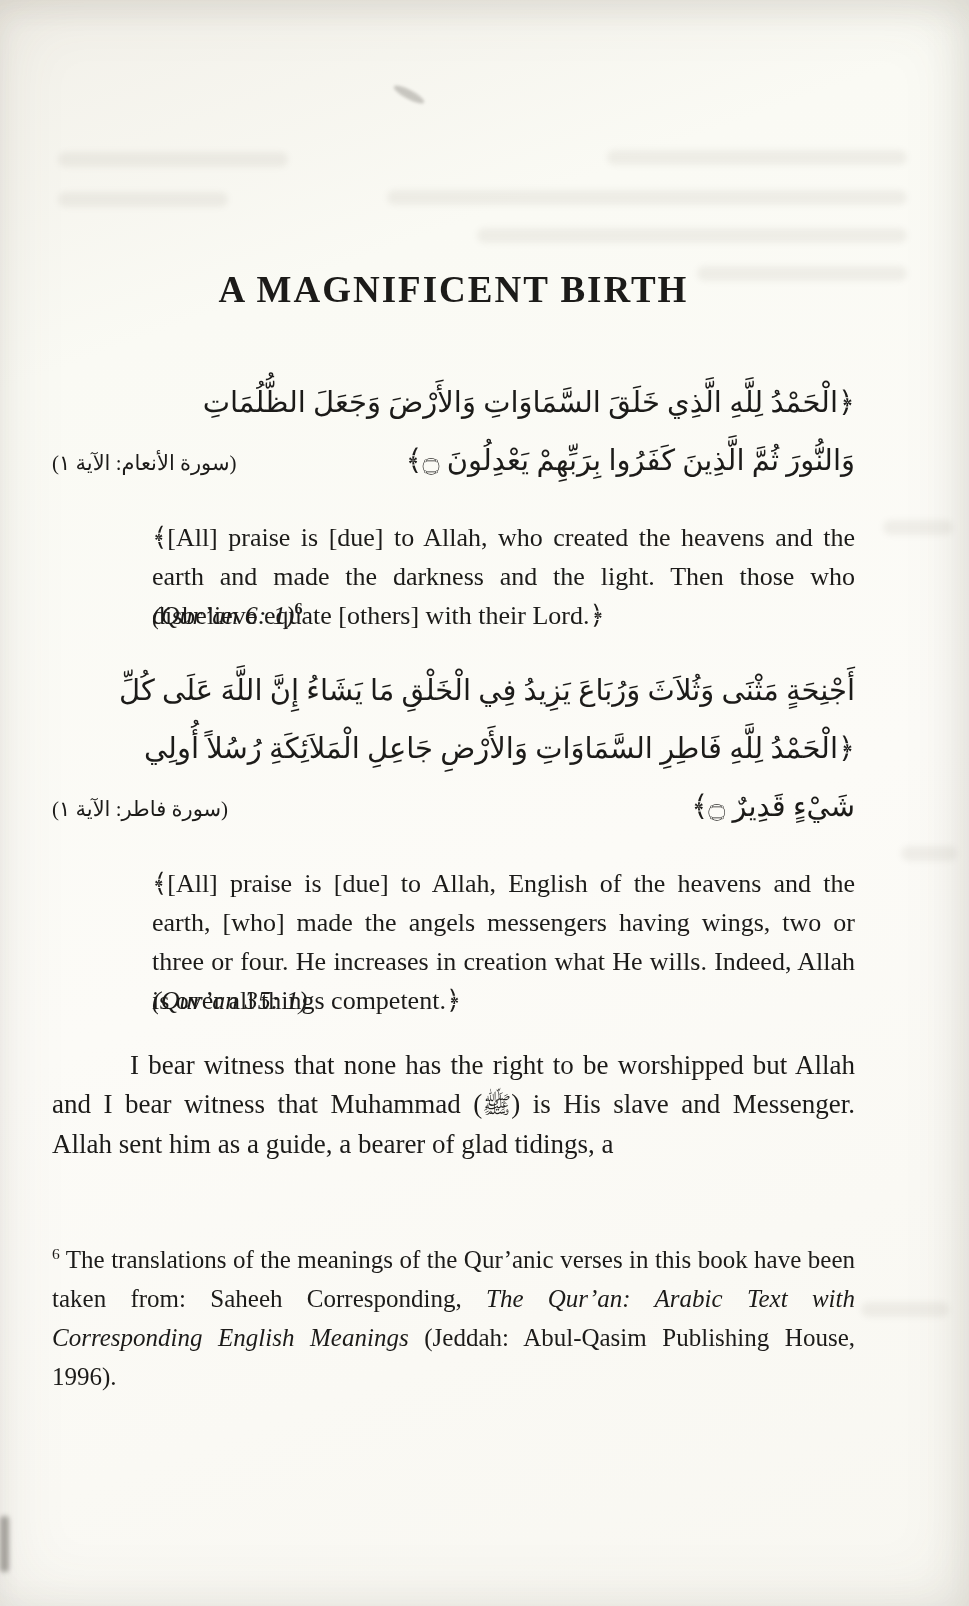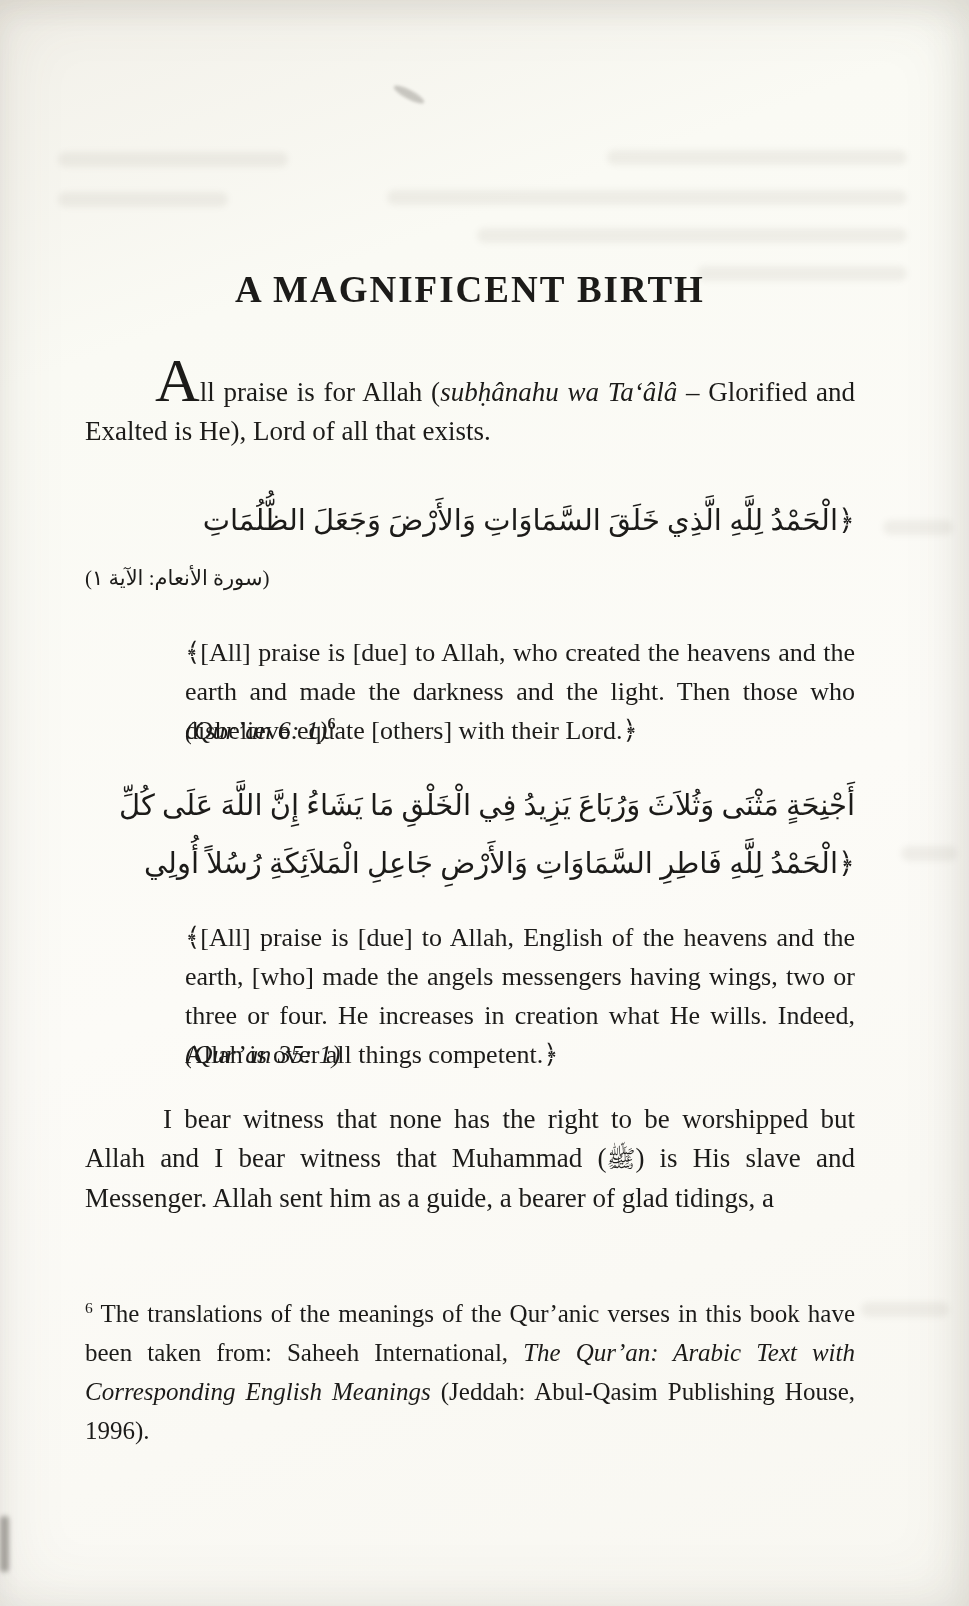--- a/index.html
+++ b/index.html
@@ -9,21 +9,21 @@
     font-family:"Liberation Serif","DejaVu Serif","DejaVu Sans",serif;
     color:#1c1b19;
   }
   .page {
     position:relative;
     width:969px; height:1606px;
     overflow:hidden;
     background:linear-gradient(160deg,#f2f0e9 0%,#fafaf4 20%,#fcfbf7 55%,#f8f7f1 100%);
     box-shadow:inset 0 0 70px rgba(90,80,65,.10), inset -16px 0 34px rgba(90,80,65,.06), inset 0 14px 24px rgba(90,80,65,.05);
   }
-  .content { position:relative; padding:268px 114px 0 52px; z-index:2;margin-left:33px; }
+  .content { position:relative; padding:268px 114px 0 52px; z-index:2; }
 
   .title {
     font-size:37px; font-weight:bold; letter-spacing:2px;
     text-align:center; margin-bottom:62px;
   }
 
   p.body { font-size:27px; line-height:39px; text-align:justify; }
 
   .intro { text-indent:70px; margin-bottom:40px; }
   .dropcap { font-size:62px; line-height:0; }
@@ -88,44 +88,48 @@
     <i style="top:846px; right:12px;  width:56px;"></i>
     <i style="top:1302px; right:20px; width:88px;"></i>
     <span class="smudge"></span>
     <span class="corner-mark"></span>
   </div>
 
   <div class="content">
 
     <h1 class="title">A MAGNIFICENT BIRTH</h1>
 
-    <p class="body intro"><span class="dropcap">A</span><span>ll praise is for Allah (</span><em>subḥânahu wa Ta‘âlâ</em><span> – Glorified and Exalted is He), Lord of all that exists.</span></p>
 
     <div class="arabic-block">
       <div class="ar-line">﴿الْحَمْدُ لِلَّهِ الَّذِي خَلَقَ السَّمَاوَاتِ وَالأَرْضَ وَجَعَلَ الظُّلُمَاتِ</div>
       <div class="ar-last-row">
         <span class="surah-ref">(سورة الأنعام: الآية ١)</span>
+        <span class="ar-tail">وَالنُّورَ ثُمَّ الَّذِينَ كَفَرُوا بِرَبِّهِمْ يَعْدِلُونَ ۝﴾</span>
       </div>
     </div>
 
     <div class="translation">
       <p>﴾[All] praise is [due] to Allah, who created the heavens and the earth and made the darkness and the light. Then those who disbelieve equate [others] with their Lord.﴿</p>
       <div class="tref"><em>(Qur’an 6: 1)</em><sup>6</sup></div>
     </div>
 
     <div class="arabic-block">
       <div class="ar-line">أَجْنِحَةٍ مَثْنَى وَثُلاَثَ وَرُبَاعَ يَزِيدُ فِي الْخَلْقِ مَا يَشَاءُ إِنَّ اللَّهَ عَلَى كُلِّ</div>
       <div class="ar-line">﴿الْحَمْدُ لِلَّهِ فَاطِرِ السَّمَاوَاتِ وَالأَرْضِ جَاعِلِ الْمَلاَئِكَةِ رُسُلاً أُولِي</div>
+      <div class="ar-last-row">
+        <span class="surah-ref">(سورة فاطر: الآية ١)</span>
+        <span class="ar-tail">شَيْءٍ قَدِيرٌ ۝﴾</span>
+      </div>
     </div>
 
     <div class="translation">
       <p>﴾[All] praise is [due] to Allah, English of the heavens and the earth, [who] made the angels messengers having wings, two or three or four. He increases in creation what He wills. Indeed, Allah is over all things competent.﴿</p>
       <div class="tref"><em>(Qur’an 35: 1)</em></div>
     </div>
 
     <p class="body witness"><span>I bear witness that none has the right to be worshipped but Allah and I bear witness that Muhammad (</span><span class="pbuh">ﷺ</span><span>) is His slave and Messenger. Allah sent him as a guide, a bearer of glad tidings, a</span></p>
 
     <div class="footnote">
-      <p><sup>6</sup><span> The translations of the meanings of the Qur’anic verses in this book have been taken from: Saheeh International, </span><em>The Qur’an: Arabic Text with Corresponding English Meanings</em><span> (Jeddah: Abul-Qasim Publishing House, 1996).</span></p>
+      <p><sup>6</sup><span> The translations of the meanings of the Qur’anic verses in this book have been taken from: Saheeh Corresponding, </span><em>The Qur’an: Arabic Text with Corresponding English Meanings</em><span> (Jeddah: Abul-Qasim Publishing House, 1996).</span></p>
     </div>
 
   </div>
 </div>
 
 </body></html>

